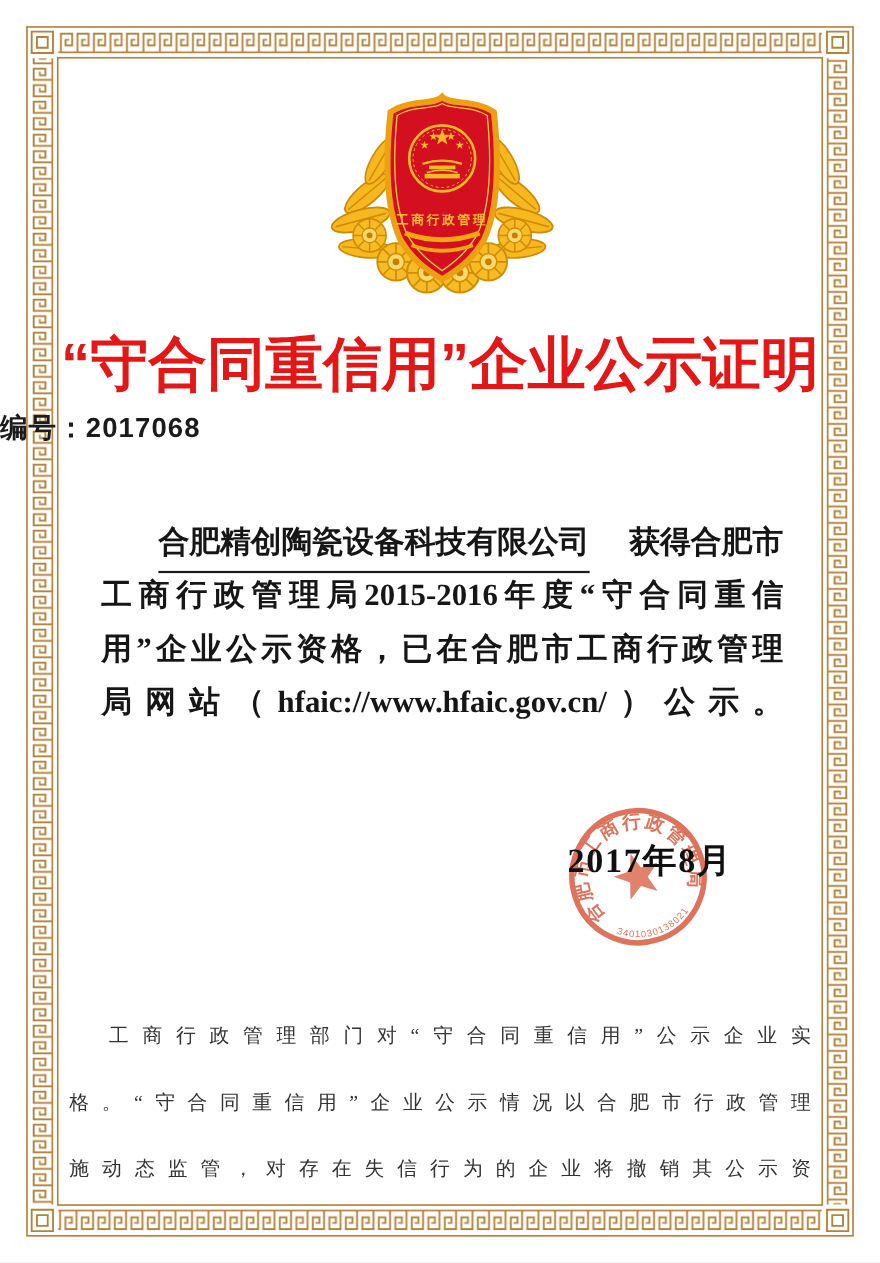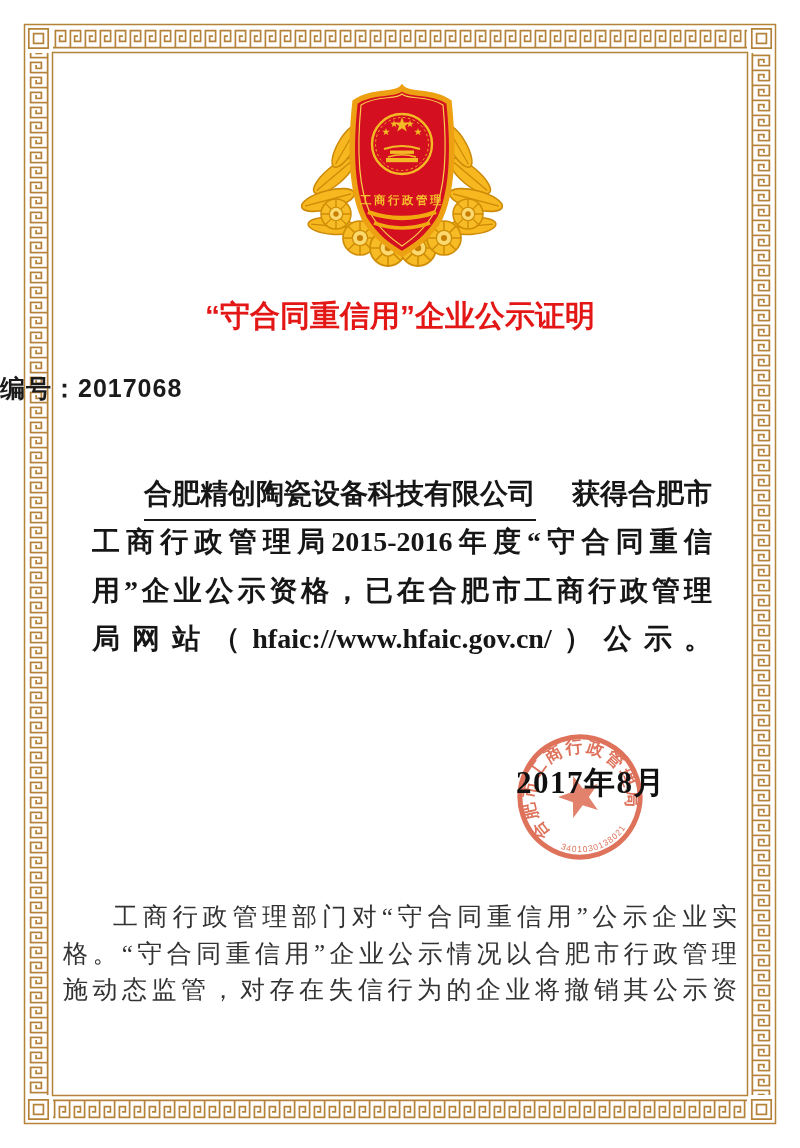--- a/index.html
+++ b/index.html
@@ -7,21 +7,21 @@
     position:relative;width:800px;height:1148px;margin:0 auto;
     background:#ffffff;overflow:hidden;
     font-family:"Liberation Serif",serif;
   }
   .abs{position:absolute;}
   .border-svg{left:0;top:0;z-index:1;}
   .emblem{left:298px;top:80px;z-index:2;}
   .title{
     left:0;top:296px;width:100%;text-align:center;
     font-family:"Liberation Sans",sans-serif;font-weight:800;
-    font-size:30px;color:#e41717;letter-spacing:0px;z-index:2;
+    font-size:53px;color:#e41717;letter-spacing:0px;z-index:2;
   }
   .serial{
     left:0;top:372px;width:100%;text-align:left;
     font-family:"Liberation Sans",sans-serif;font-weight:600;
     font-size:25px;color:#1b1b1b;letter-spacing:1px;z-index:2;
   }
   .body-block{left:92px;top:470px;width:620px;z-index:2;color:#161616;}
   .bline{
     height:48.4px;line-height:48.4px;font-size:28px;font-weight:700;
     font-family:"Liberation Serif",serif;
@@ -34,22 +34,23 @@
   }
   .after-company{margin-left:auto;white-space:nowrap;}
   .stamp{left:496px;top:713px;z-index:3;}
   .issue-date{
     left:516px;top:762px;font-size:31px;font-weight:700;
     font-family:"Liberation Serif",serif;color:#101010;
     letter-spacing:1.5px;z-index:4;white-space:nowrap;
   }
   .footer-block{left:63px;top:899px;width:674px;z-index:2;color:#333;}
   .fline{
-    height:36.5px;line-height:36.5px;font-size:25px;font-weight:400;
+    height:36.5px;line-height:36.5px;font-size:18px;font-weight:400;
     font-family:"Liberation Serif",serif;
+    margin-top:24px;
   }
   .fline.just{text-align:justify;text-align-last:justify;}
   .fline.first{text-indent:2em;}
 </style>
 </head>
 <body>
 
 <div class="page">
 
   <svg class="abs border-svg" width="800" height="1148" viewBox="0 0 800 1148">

